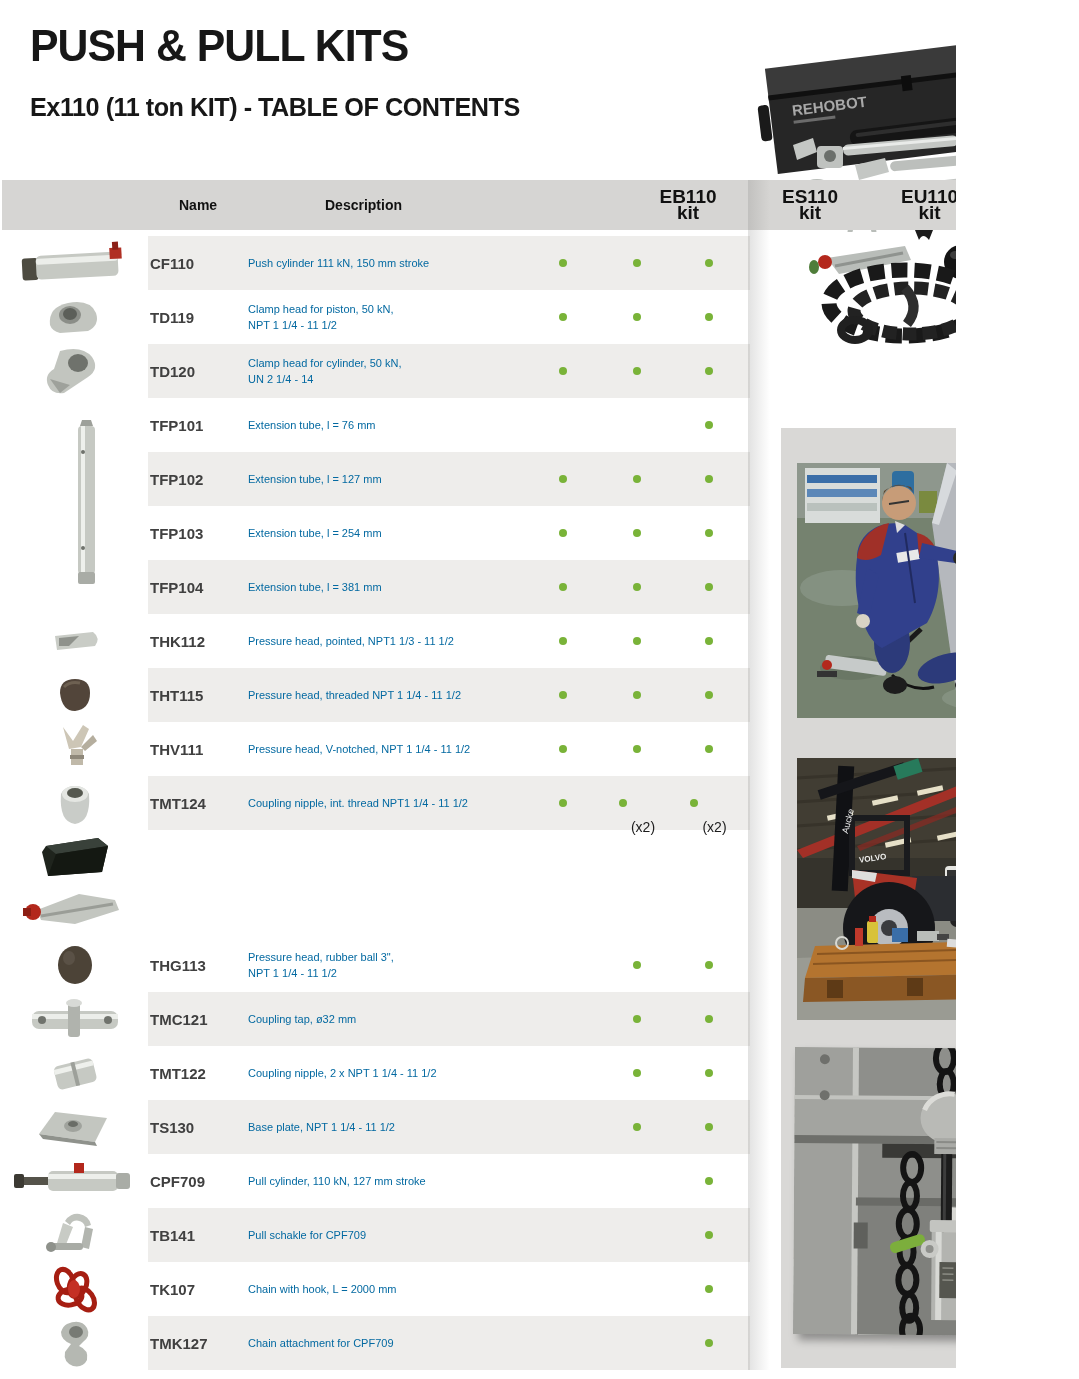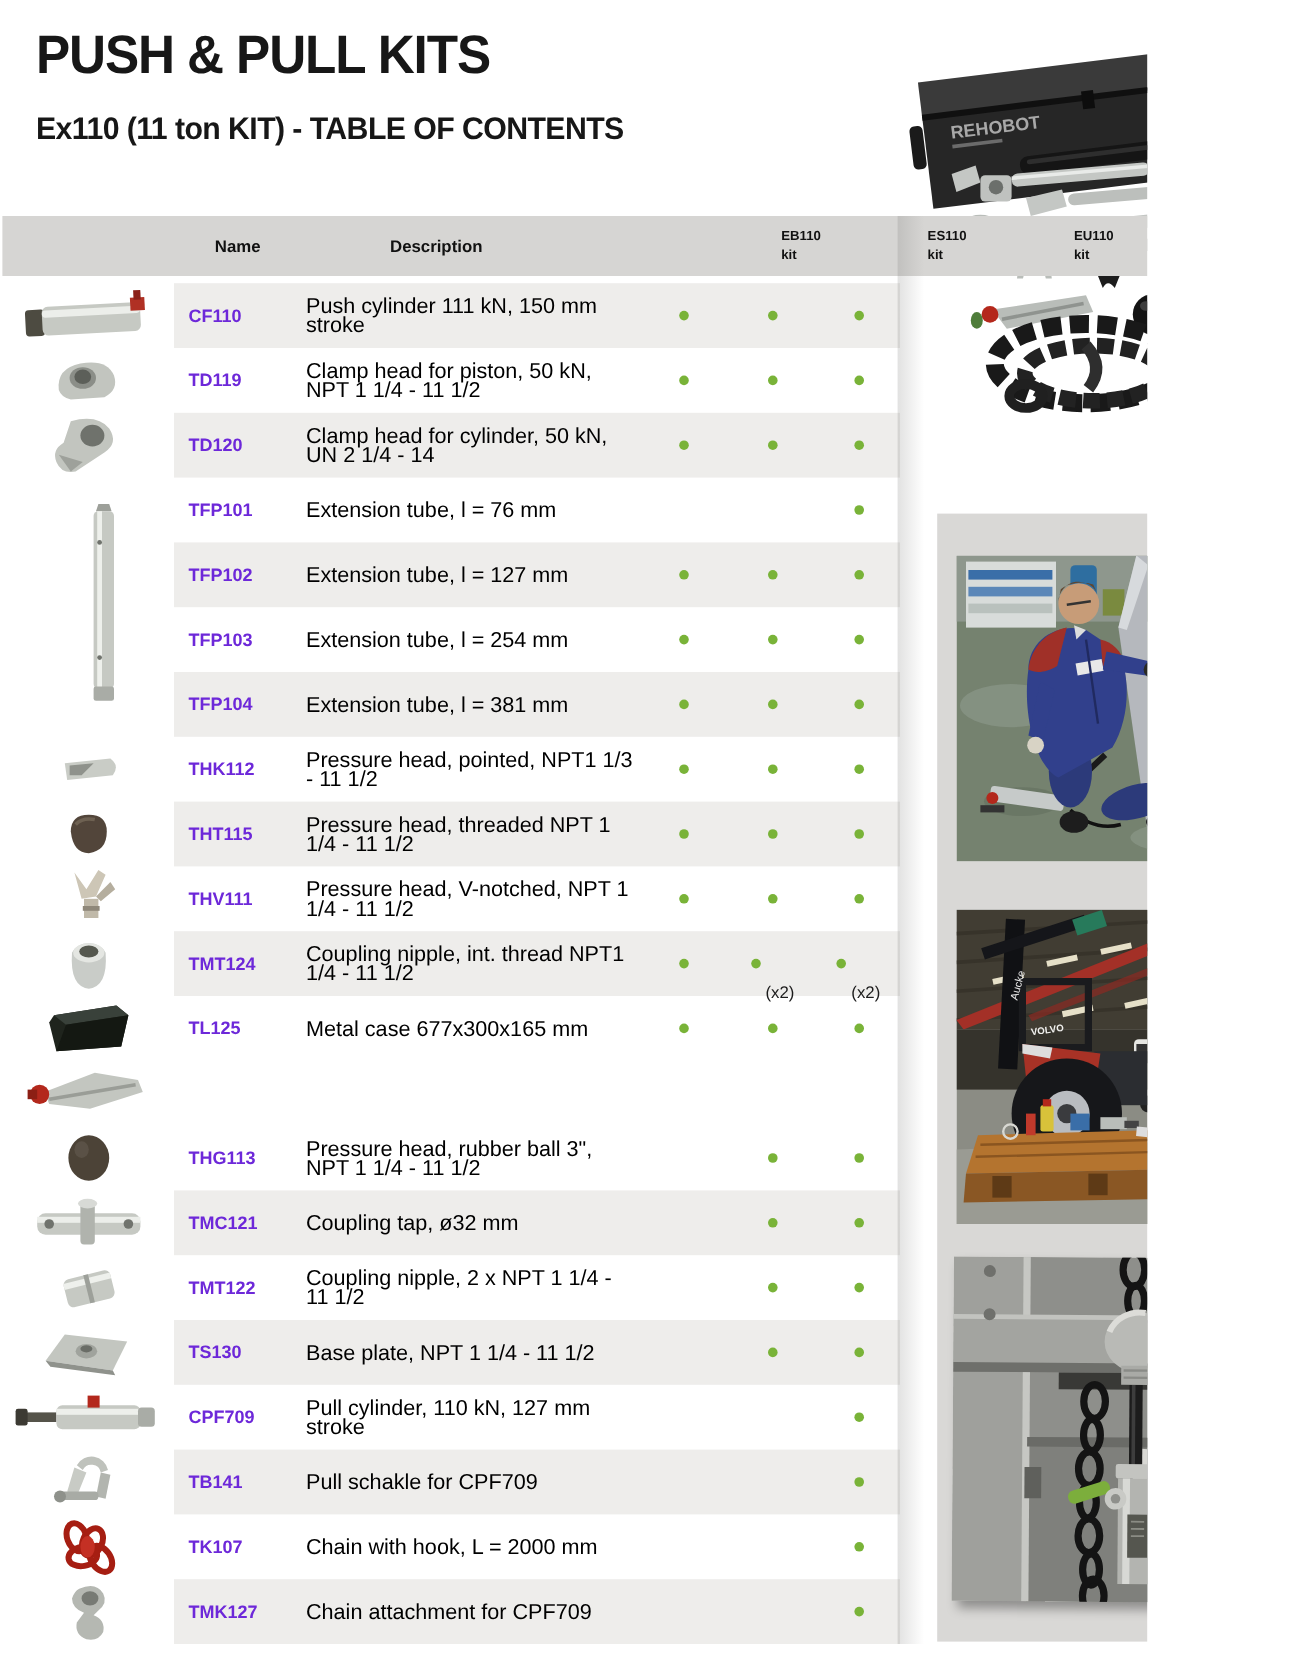--- a/index.html
+++ b/index.html
@@ -12,30 +12,30 @@
             letter-spacing:-0.5px;color:#171717;transform:scaleX(0.97);transform-origin:left;}
 
   
   .ctable{position:absolute;left:2px;top:180px;width:748px;}
   .thead{display:flex;height:50px;}
   .green-block{width:24px;background:#76b82a;}
   .head-bar{flex:1;background:#d6d5d3;display:flex;align-items:center;gap:48px;}
   .col-thumb-spacer{width:122px;}
   .col-name{width:98px;padding-left:7px;font-weight:bold;font-size:14px;}
   .col-desc{width:278px;font-weight:bold;font-size:14px;}
-  .col-kit{width:74px;font-weight:bold;font-size:11px;line-height:16px;}
+  .col-kit{width:74px;text-align:center;font-weight:bold;font-size:19px;line-height:16px;}
   .col-kit.last{width:69px;}
 
   #rows{margin-top:6px;}
   .trow{display:flex;height:54px;}
   .trow .thumb{width:146px;background:#fff;display:flex;align-items:center;justify-content:center;}
   .trow .body{flex:1;display:flex;align-items:center;}
   .trow:nth-child(odd) .body{background:#eeedeb;}
-  .cell.name{width:98px;padding-left:12px;font-weight:bold;font-size:15px;color:#6d28d9;}
-  .cell.desc{width:278px;font-size:18px;line-height:16px;color:#000000;white-space:pre-line;}
+  .cell.name{width:98px;padding-left:2px;font-weight:bold;font-size:15px;color:#404040;}
+  .cell.desc{width:278px;font-size:11px;line-height:16px;color:#0369a1;white-space:pre-line;}
   .cell.dotcell{width:74px;display:flex;align-items:center;justify-content:center;gap:4px;}
   .cell.dotcell.last{width:69px;}
   .dotmark{width:8px;height:8px;border-radius:50%;background:#79b338;flex:0 0 auto;}
   .note{font-size:14px;color:#1c1c1c;margin-top:48px;}
 
   .tube-overlay{position:absolute;left:64px;top:240px;width:40px;height:170px;}
 
   .edge-shadow{position:absolute;left:748px;top:180px;width:22px;height:1190px;
                background:linear-gradient(to right,rgba(120,120,118,0.22),rgba(255,255,255,0));}
 
@@ -382,33 +382,20 @@
   </div>
 
   <div class="trow">
     <div class="cell thumb">
             <svg width="86" height="50" viewBox="0 0 86 50">
               <path d="M14 14 L66 6 L76 14 L70 40 L16 44 L10 20 Z" fill="#1f241d"></path>
               <path d="M14 14 L66 6 L76 14 L24 22 Z" fill="#39413a"></path>
               <path d="M24 22 L76 14 L70 40 L16 44 Z" fill="#141812"></path>
             </svg>
           </div>
-    <div class="body">
-      <div class="cell name">TL125</div>
-      <div class="cell desc">Metal case 677x300x165 mm</div>
-      <div class="cell dotcell eb">
-              <span class="dotmark"></span>
-            </div>
-      <div class="cell dotcell es">
-              <span class="dotmark"></span>
-            </div>
-      <div class="cell dotcell eu last">
-              <span class="dotmark"></span>
-            </div>
-    </div>
   </div>
 
   <div class="trow">
     <div class="cell thumb">
             <svg width="120" height="50" viewBox="0 0 120 50">
               <path d="M22 24 L64 8 L100 14 L104 24 L60 38 L26 34 Z" fill="#c3c6c0"></path>
               <path d="M26 30 L98 18" stroke="#9a9d97" stroke-width="3" fill="none"></path>
               <circle cx="18" cy="26" r="8" fill="#b3281c"></circle>
               <rect x="8" y="22" width="8" height="8" fill="#8c1f14"></rect>
             </svg>

